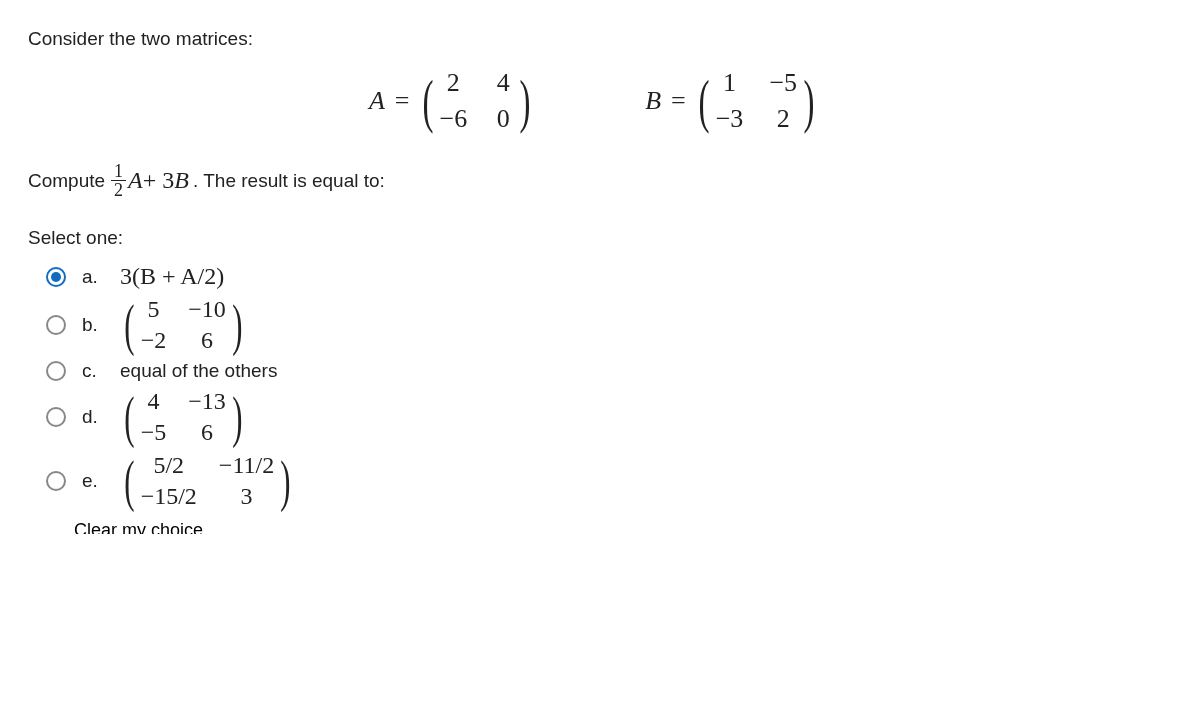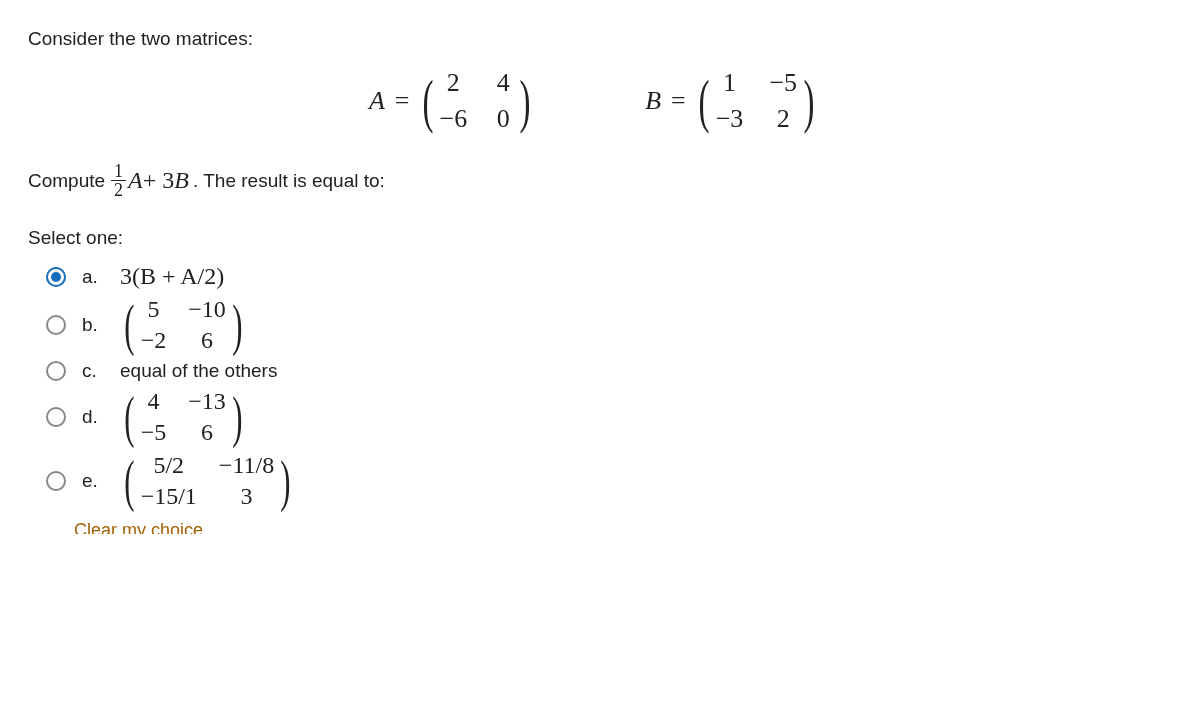--- a/index.html
+++ b/index.html
@@ -131,21 +131,21 @@
   .small-mat .paren {
     font-size: 56px;
   }
   .small-mat .mat-grid {
     column-gap: 22px;
     row-gap: 4px;
   }
   .clear-link {
     margin-top: 10px;
     padding-left: 46px;
-    color: #a16207;
+    color: #000000;
     font-size: 18px;
     overflow: hidden;
     height: 14px;
   }
 </style>
 </head>
 <body>
 
 <div class="prompt">Consider the two matrices:</div>
 
@@ -240,22 +240,22 @@
       </div>
     </div>
     <div class="answer-row">
       <div class="radio"></div>
       <div class="answer-letter">e.</div>
       <div class="answer-content">
         <span class="paren-matrix small-mat">
           <span class="paren">(</span>
           <span class="mat-grid">
             <span>5/2</span>
-            <span>−11/8</span>
-            <span>−15/1</span>
+            <span>−11/2</span>
+            <span>−15/2</span>
             <span>3</span>
           </span>
           <span class="paren">)</span>
         </span>
       </div>
     </div>
   </div>
 
 <div class="clear-link">Clear my choice</div>
 

